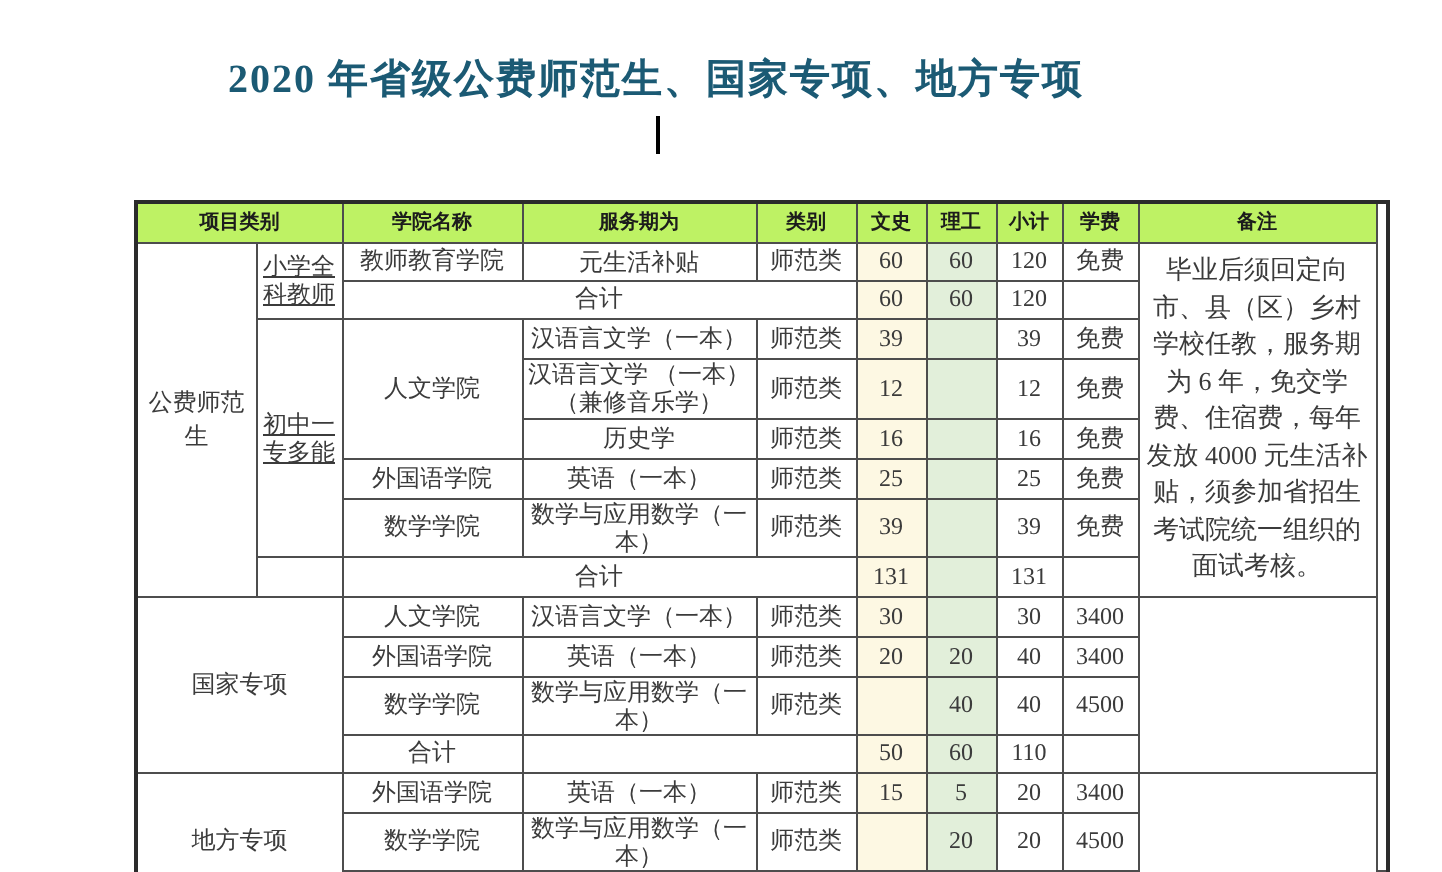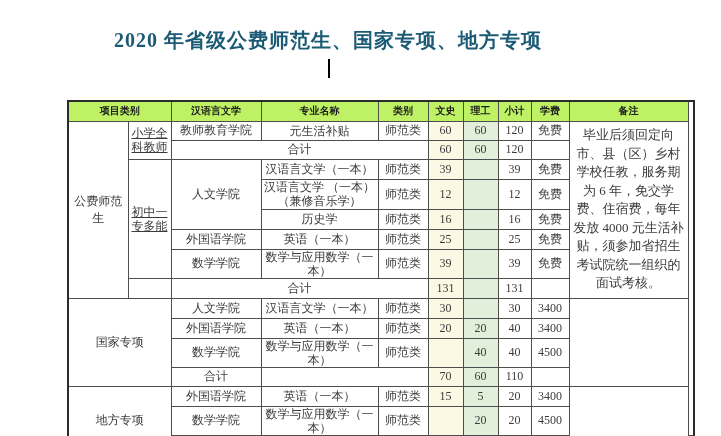--- a/index.html
+++ b/index.html
@@ -59,22 +59,22 @@
       <col class="cF">
         <col class="cG">
         <col class="cH">
         <col class="cI">
         <col class="cJ">
     </colgroup>
 
     <tbody>
         <tr style="height:20px">
       <th colspan="2">项目类别</th>
-      <th>汉语言文学</th>
-      <th>专业名称</th>
+      <th>学院名称</th>
+      <th>服务期为</th>
       <th>类别</th>
       <th>文史</th>
       <th>理工</th>
       <th>小计</th>
       <th>学费</th>
       <th>备注</th>
     </tr>
 
     <tr style="height:19px">
       <td rowspan="8" class="grp">公费师范生</td>
@@ -184,21 +184,21 @@
       <td>师范类</td>
       <td class="ws"></td>
       <td class="lg">40</td>
       <td>40</td>
       <td>4500</td>
     </tr>
 
     <tr style="height:19px">
       <td>合计</td>
       <td colspan="2"></td>
-      <td class="ws">70</td>
+      <td class="ws">50</td>
       <td class="lg">60</td>
       <td>110</td>
       <td></td>
     </tr>
 
     <tr style="height:20px">
       <td rowspan="3" colspan="2" class="grp">地方专项</td>
       <td>外国语学院</td>
       <td class="major">英语（一本）</td>
       <td>师范类</td>

